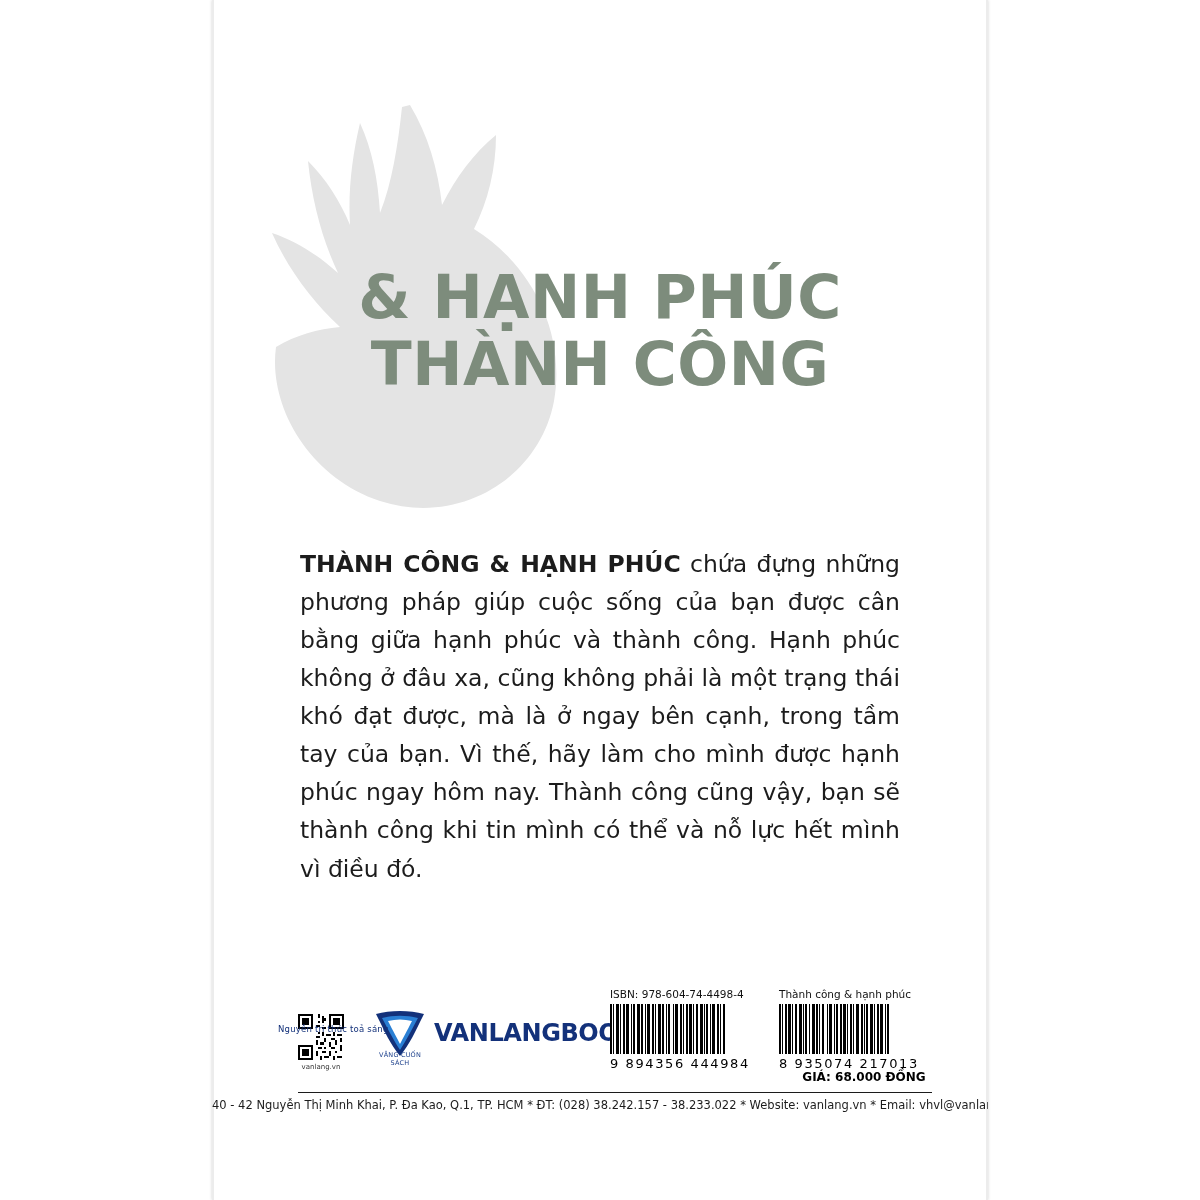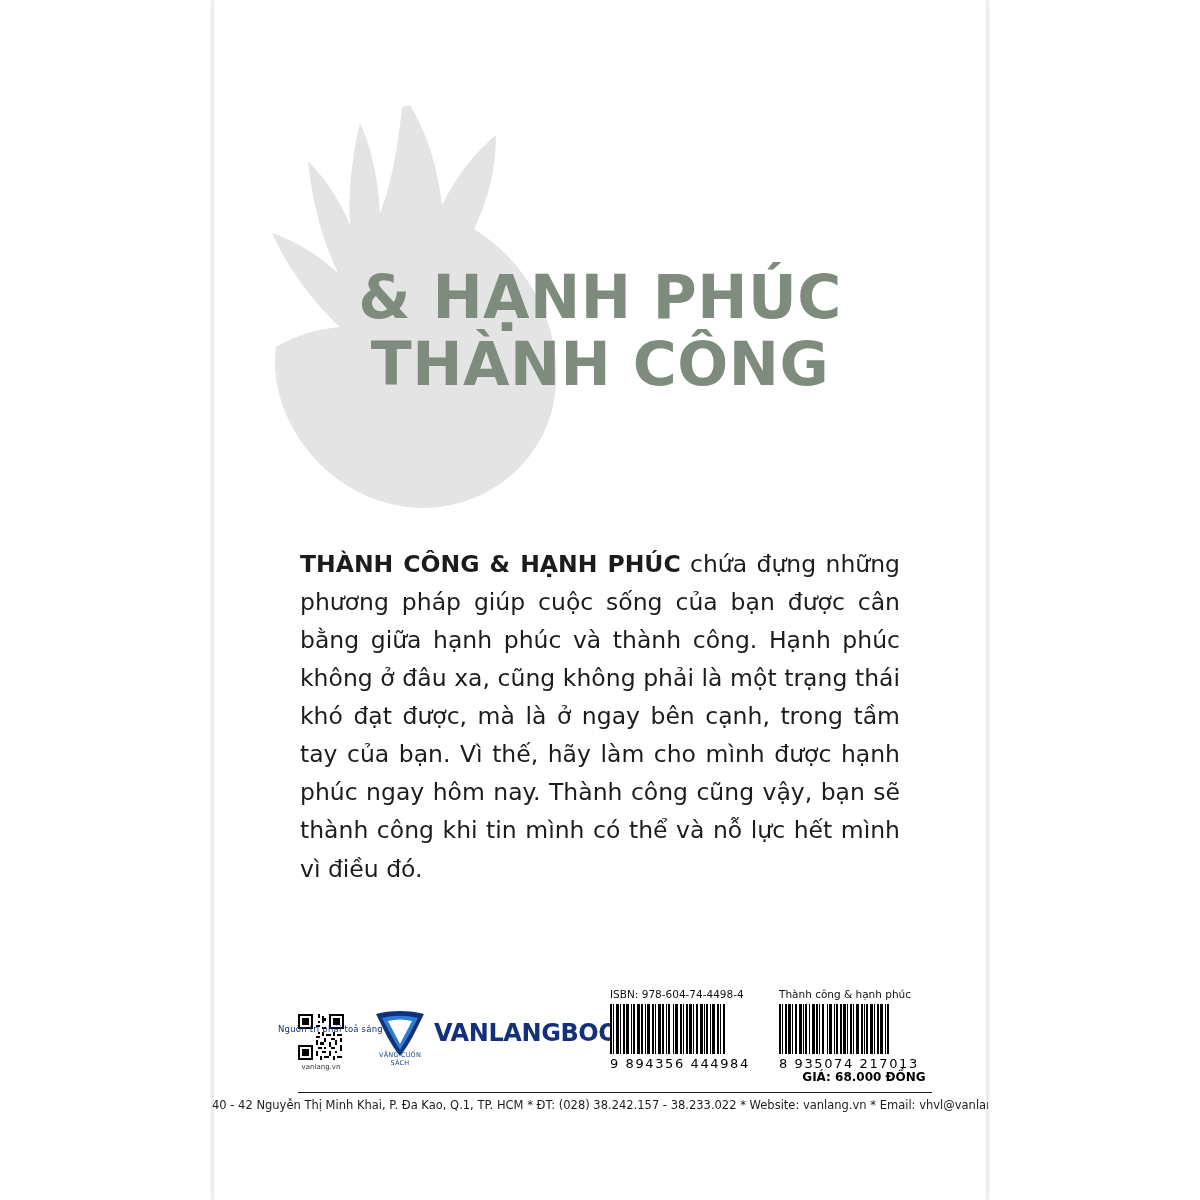--- a/index.html
+++ b/index.html
@@ -336,21 +336,21 @@
         <div class="pub-logo">
           <svg viewBox="0 0 56 52" width="56" height="52">
             <path d="M4 6 C18 2 38 2 52 6 C44 22 38 36 28 48 C18 36 12 22 4 6 Z" fill="#13317a"></path>
             <path d="M10 10 C22 7 34 7 46 10 C39 23 34 33 28 42 C22 33 17 23 10 10 Z" fill="#2a7fd4"></path>
             <path d="M16 13 C24 11 32 11 40 13 C35 23 31 30 28 36 C25 30 21 23 16 13 Z" fill="#ffffff"></path>
           </svg>
           <div class="pub-logo-caption">VĂNG CUỐN SÁCH</div>
         </div>
         <div class="pub-name"><span>VANLANGBOOKS</span><sup>®</sup></div>
       </div>
-      <div class="pub-tagline">Nguồn tri phải toả sáng</div>
+      <div class="pub-tagline">Nguyễn tri thức toả sáng</div>
 
       <div class="barcode-block left">
         <div class="bc-label">ISBN: 978-604-74-4498-4</div>
         <div class="bars">
           <span style="width:2px"></span>
             <span style="width:1px;background:#fff"></span>
           <span style="width:1px"></span>
             <span style="width:2px;background:#fff"></span>
           <span style="width:3px"></span>
             <span style="width:1px;background:#fff"></span>

